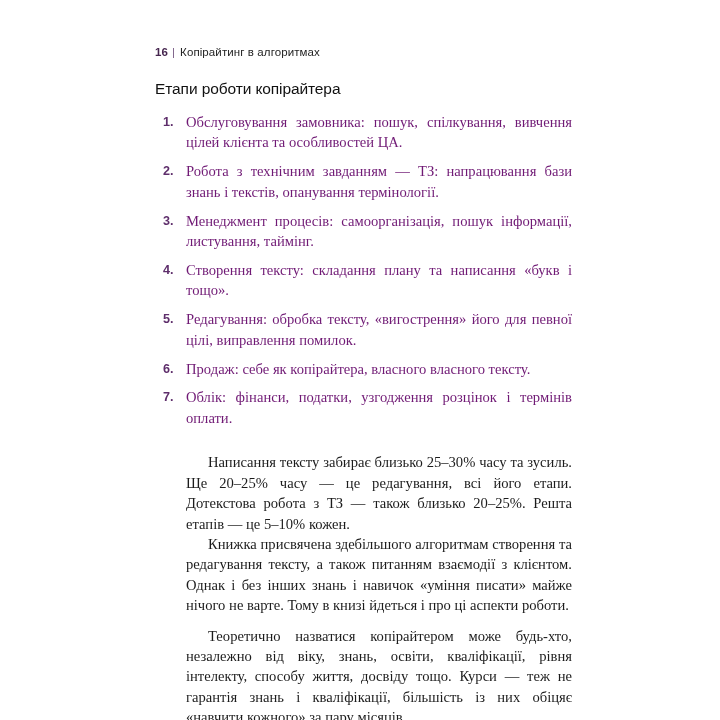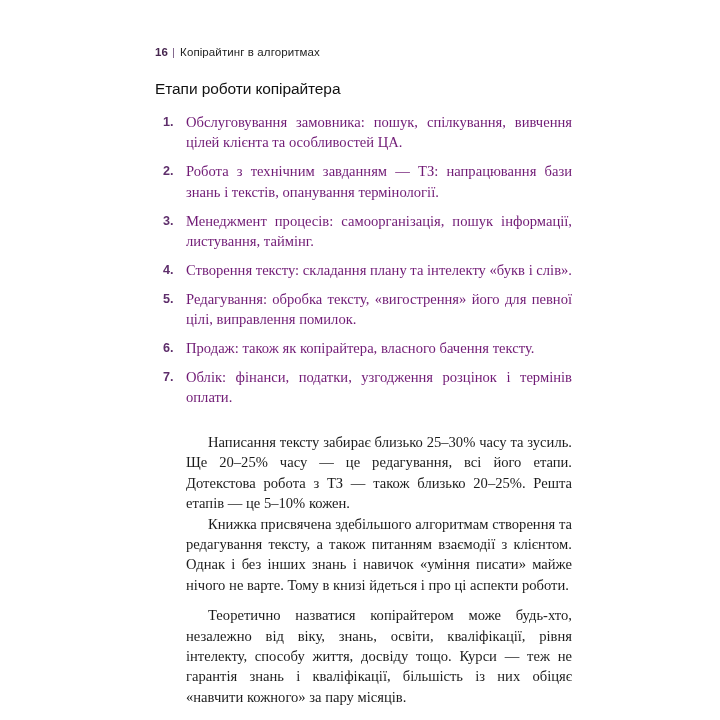--- a/index.html
+++ b/index.html
@@ -128,23 +128,23 @@
   </div>
 
   <div class="column">
 
     <h2 class="section-title first">Етапи роботи копірайтера</h2>
 
     <ol class="steps">
       <li>Обслуговування замовника: пошук, спілкування, вивчення цілей клієнта та особливостей ЦА.</li>
       <li>Робота з технічним завданням — ТЗ: напрацювання бази знань і текстів, опанування термінології.</li>
       <li>Менеджмент процесів: самоорганізація, пошук інформації, листування, таймінг.</li>
-      <li>Створення тексту: складання плану та інтелекту «букв і слів».</li>
+      <li>Створення тексту: складання плану та написання «букв і тощо».</li>
       <li>Редагування: обробка тексту, «вигострення» його для певної цілі, виправлення помилок.</li>
-      <li>Продаж: також як копірайтера, власного бачення тексту.</li>
+      <li>Продаж: себе як копірайтера, власного власного тексту.</li>
       <li>Облік: фінанси, податки, узгодження розцінок і термінів оплати.</li>
     </ol>
 
     <div class="col-inner">
       <p class="body after-list">Написання тексту забирає близько 25–30% часу та зусиль. Ще 20–25% часу — це редагування, всі його етапи. Дотекстова робота з ТЗ — також близько 20–25%. Решта етапів — це 5–10% кожен.</p>
       <p class="body follow">Книжка присвячена здебільшого алгоритмам створення та редагування тексту, а також питанням взаємодії з клієнтом. Однак і без інших знань і навичок «уміння писати» майже нічого не варте. Тому в книзі йдеться і про ці аспекти роботи.</p>
     </div>
 
 
     <div class="col-inner">

